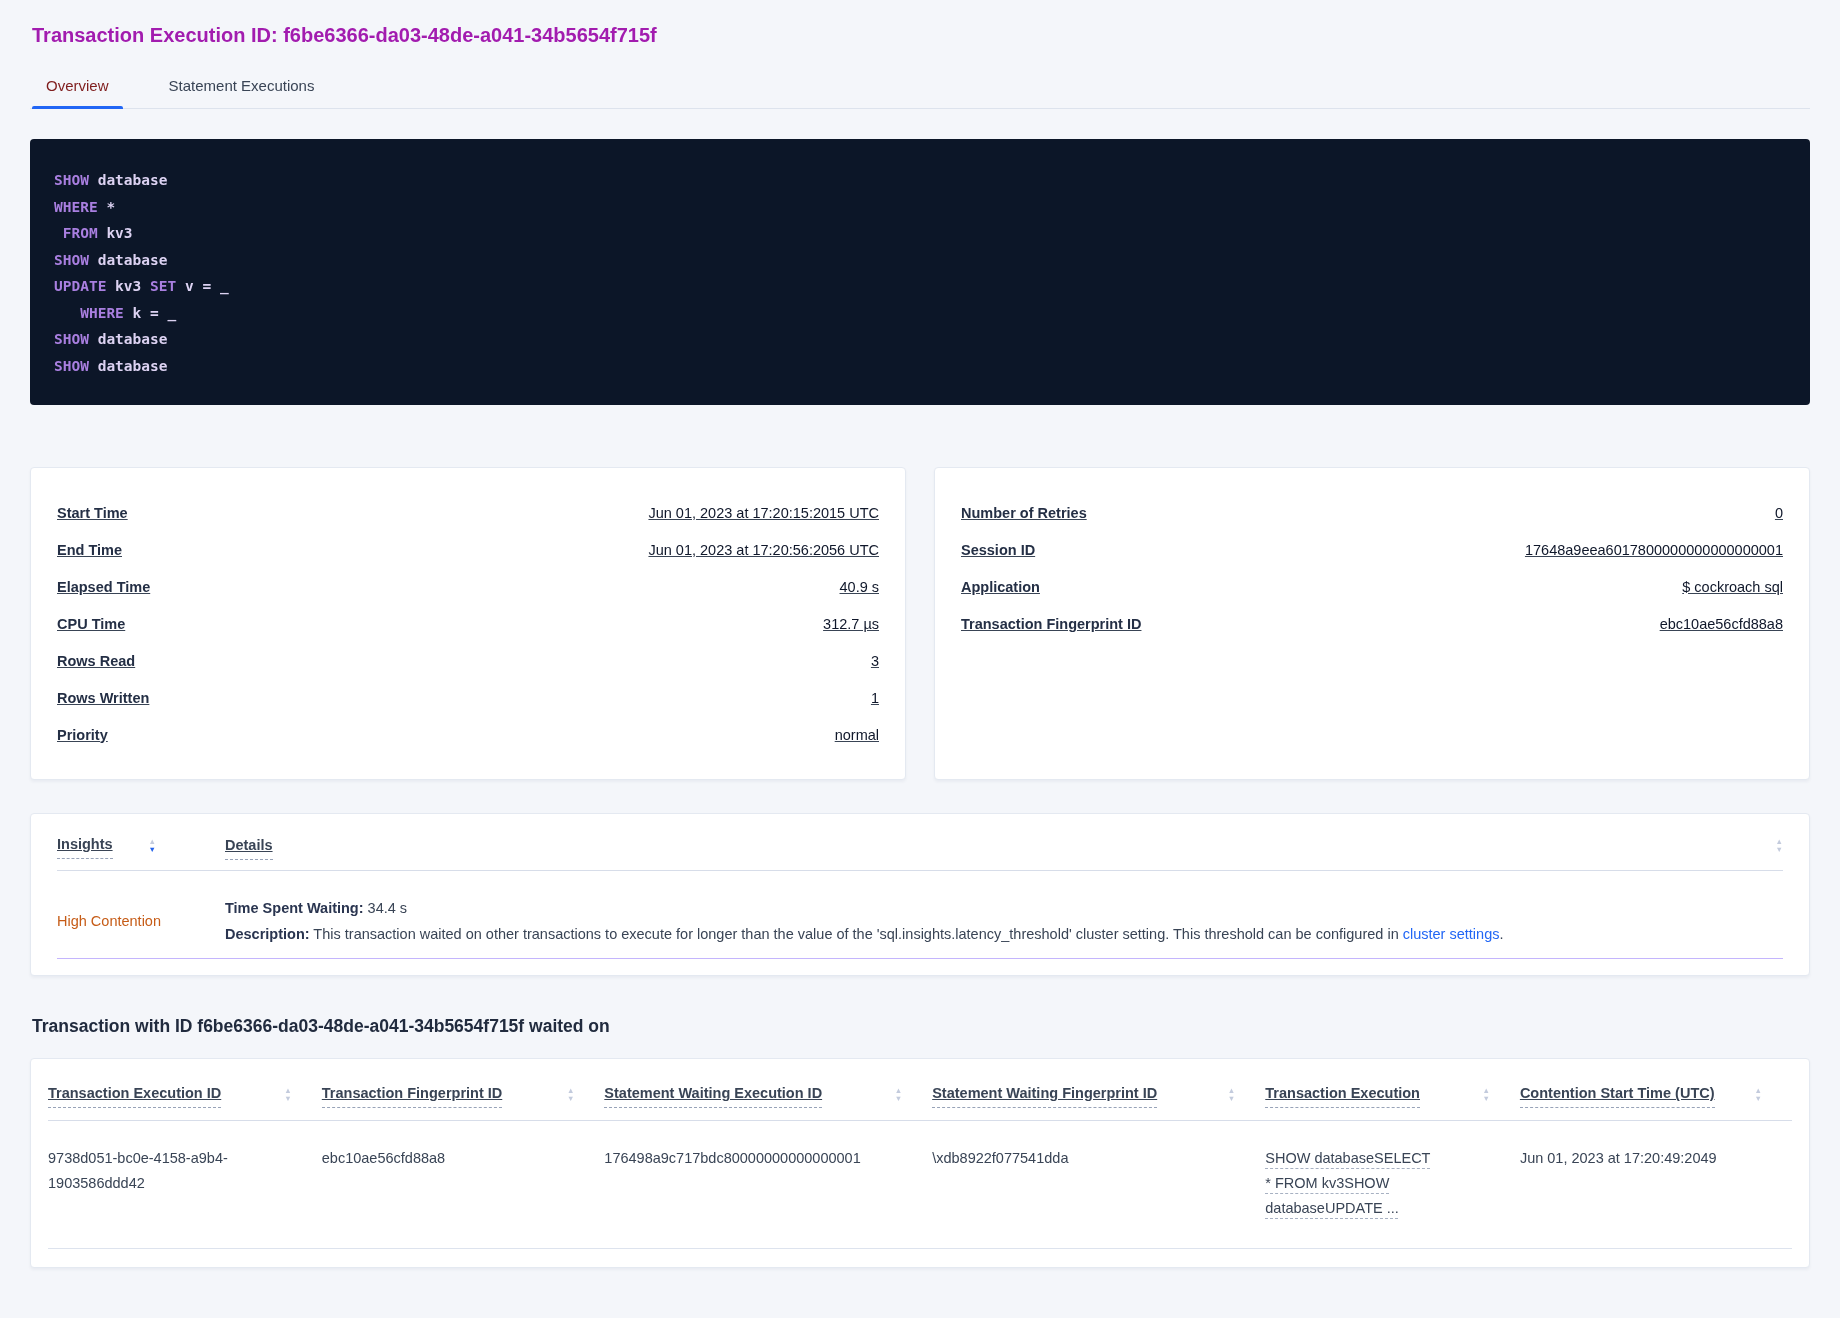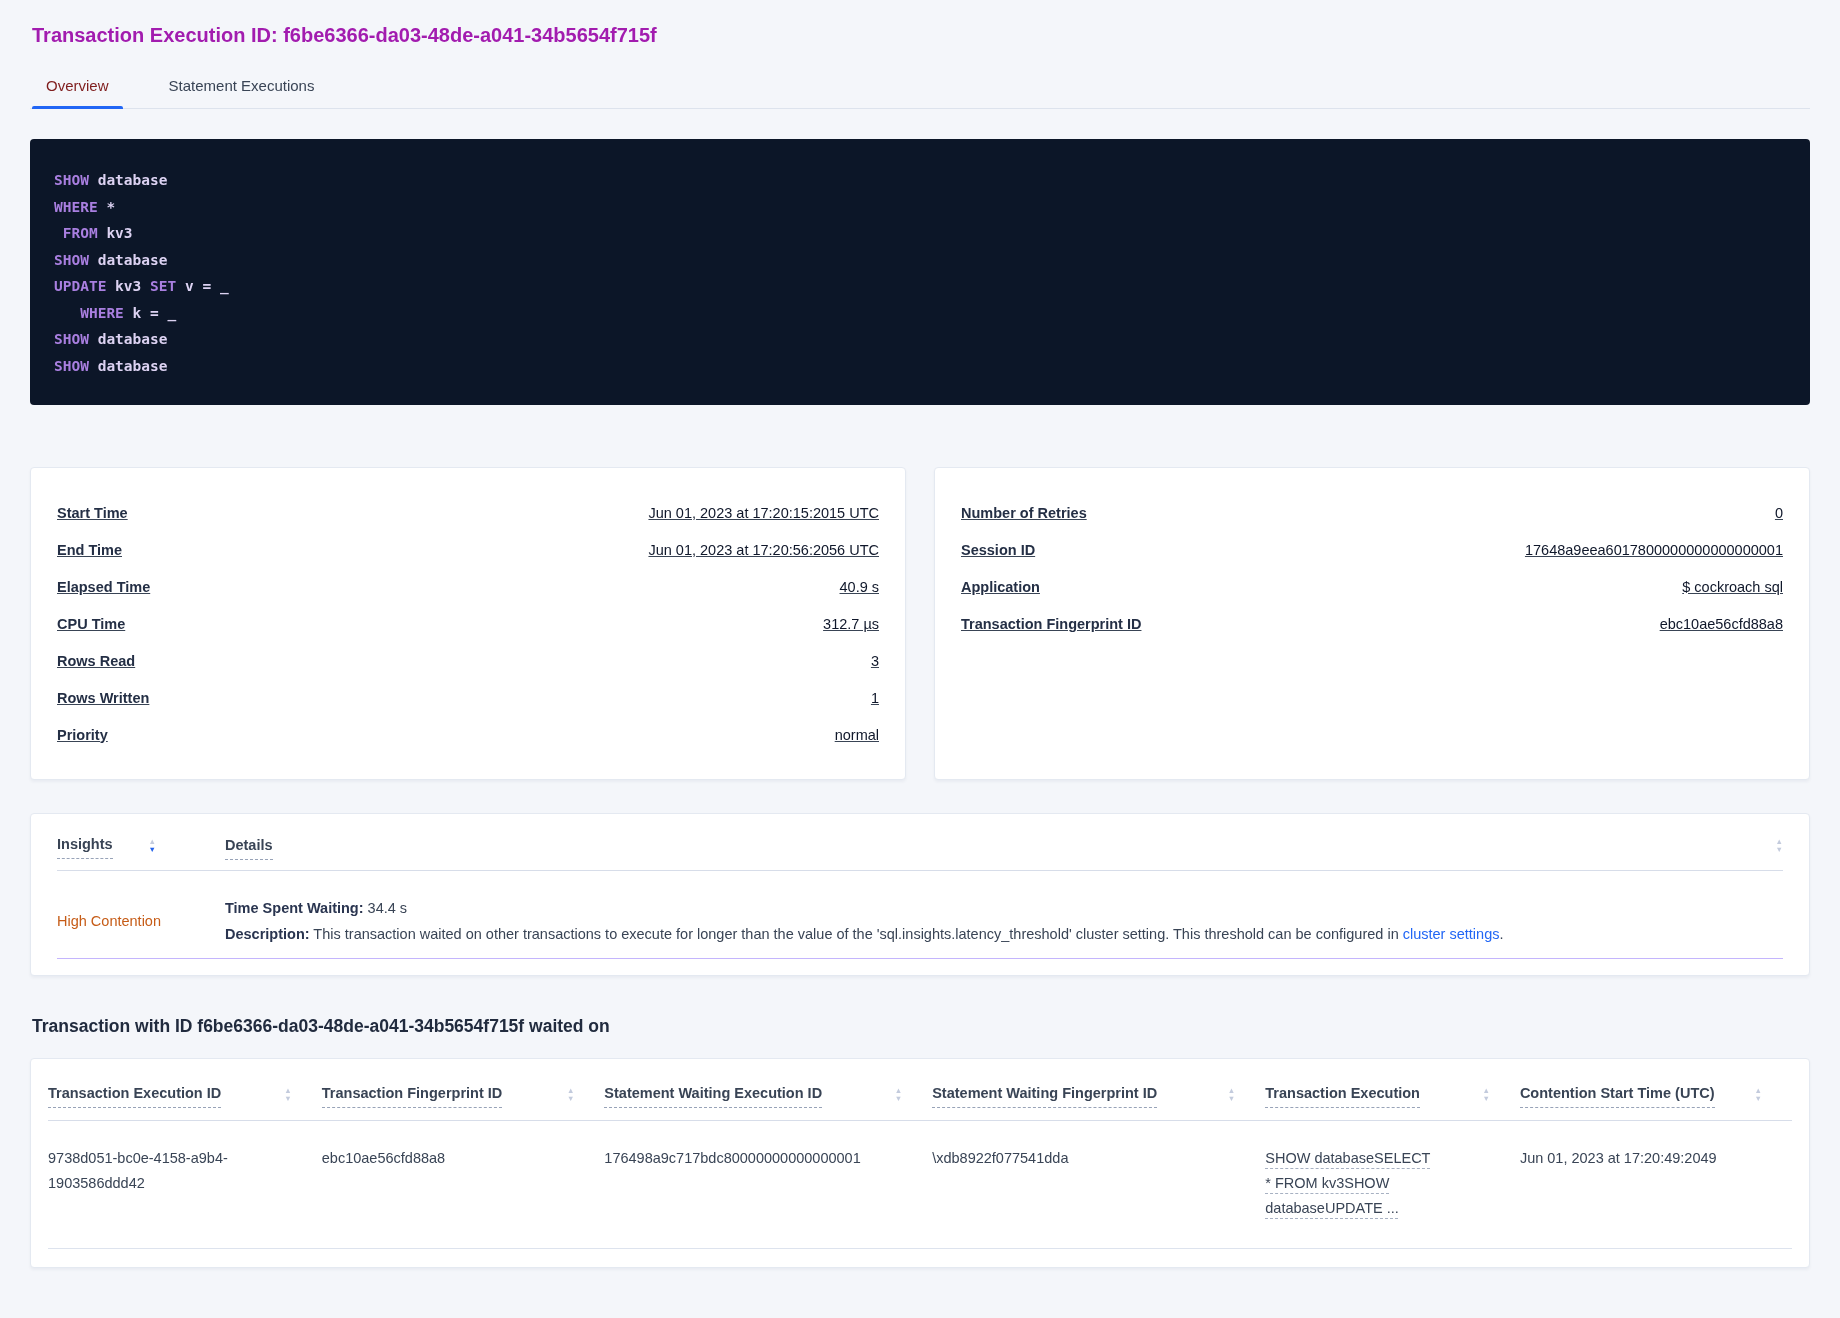--- a/index.html
+++ b/index.html
@@ -37,21 +37,21 @@
   .srow .lbl { font-weight:700; color:#242f45; }
   .srow .val { color:#0f172a; }
   a.link, .link { color:#2166f5; text-decoration:none; cursor:pointer; }
 
   
   .sort { display:inline-flex; flex-direction:column; align-items:center; gap:2px; line-height:6px; font-size:7.5px; color:#c3cbdd; cursor:pointer; user-select:none; }
   .sort .dn.on { color:#2563eb; }
 
   
   .h-cell { font-size:14.5px; font-weight:700; color:#394455; }
-  .h-label { display:inline-block; border-bottom:1px dashed #98a3b8; padding-bottom:6px; cursor:pointer; }
+  .h-label { display:inline-block; border-bottom:1px dashed #98a3b8; padding-bottom:6px; cursor:pointer;text-decoration:underline; }
 
   
   .insights-card { margin-top:33px; padding:0 26px 16px 26px; }
   .ins-head { display:grid; grid-template-columns:168px 1fr 26px; align-items:flex-start; padding:22px 0 10px 0; border-bottom:1px solid #d7dde9; }
   .ins-head .c1 { display:flex; align-items:flex-start; }
   .ins-head .c1 .sort { margin-left:36px; margin-top:3px; }
   .ins-head .c3 { display:flex; justify-content:flex-end; padding-top:3px; }
   .ins-row { display:grid; grid-template-columns:168px 1fr; padding:24px 0 11px 0; border-bottom:1px solid #c4b5fd; }
   .insight-name { color:#c65c17; font-size:14.5px; align-self:center; }
   .detail-line { font-size:14.5px; line-height:26px; color:#394455; }

